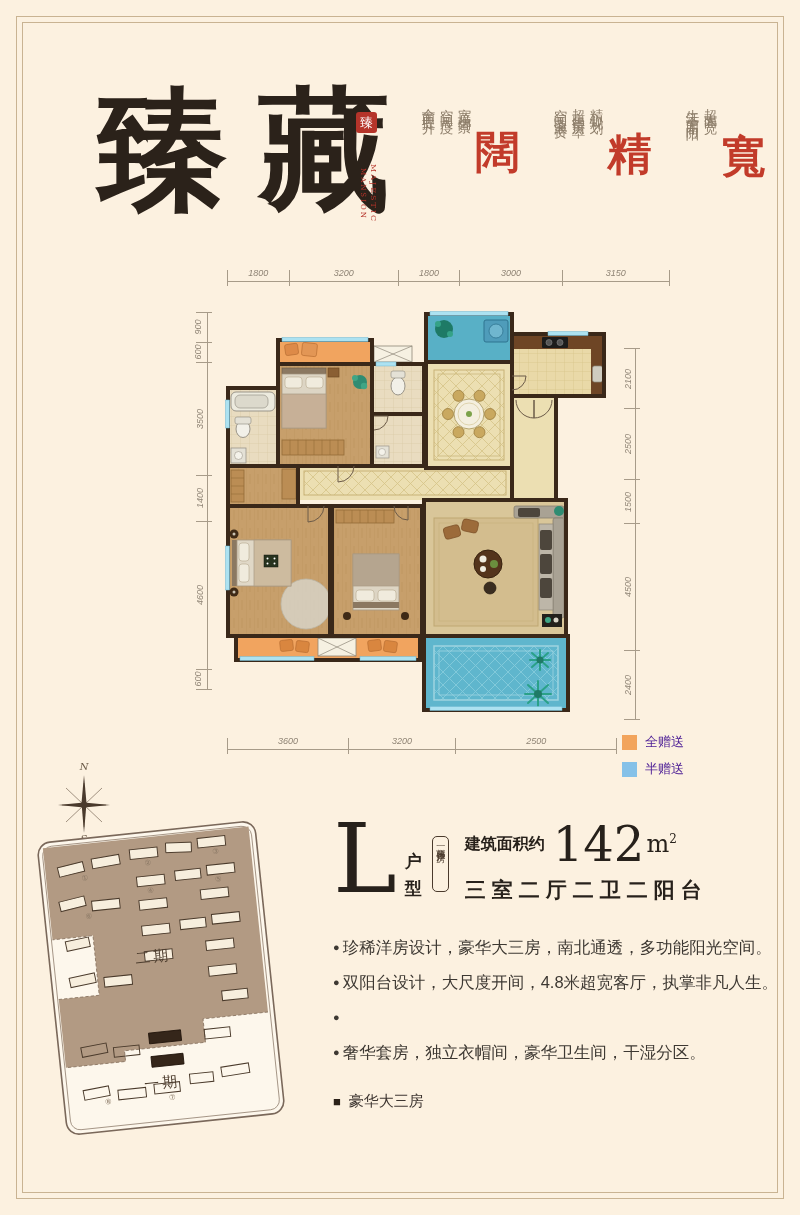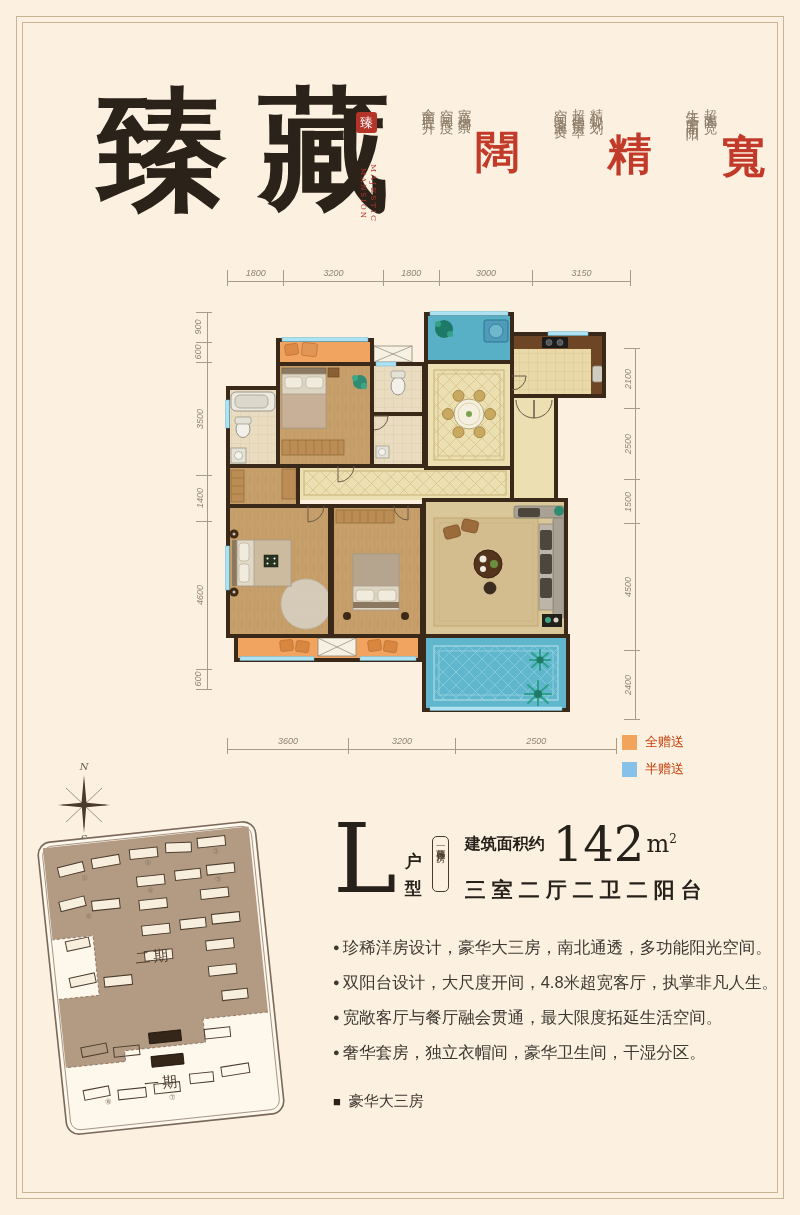--- a/index.html
+++ b/index.html
@@ -38,21 +38,21 @@
   .dimv .seg:last-child{border-bottom:1px solid #a79b89}
   .dimv:after{content:"";position:absolute;top:0;bottom:0;left:11px;width:1px;background:#a79b89}
   .dimv .dl{position:absolute;top:50%;left:-6px;transform:translateY(-50%) rotate(-90deg);white-space:nowrap}
 
   
   .legend{position:absolute;left:622px;top:733px}
   .lrow{display:flex;align-items:center;gap:8px;margin-bottom:9px}
   .sw{width:15px;height:15px}
   .sw.orange{background:#f2a45c}
   .sw.blue{background:#85c1e8}
-  .lrow span{font-size:13px;color:#c2410c}
+  .lrow span{font-size:13px;color:#4c1d95}
 
   
   .compass{position:absolute;left:52px;top:758px}
   .sitemap{position:absolute;left:46px;top:828px;transform:rotate(-6deg)}
 
   
   .unit{position:absolute;left:333px;top:820px;width:450px;color:#27211b}
   .uhead{display:flex;align-items:flex-start}
   .uL{font-family:"DejaVu Serif",serif;font-size:96px;line-height:.82;font-weight:400}
   .utype{display:flex;flex-direction:column;gap:4px;margin:30px 0 0 8px;
@@ -326,21 +326,21 @@
     <path d="M116,158 L116,174 A16,16 0 0 0 132,158"></path>
     <path d="M86,198 L86,214 A16,16 0 0 0 102,198"></path>
     <path d="M186,198 L186,212 A14,14 0 0 1 172,198"></path>
     <path d="M152,108 L166,108 A14,14 0 0 1 152,122"></path>
     <path d="M290,68 L304,68 A14,14 0 0 1 290,82"></path>
     <path d="M312,92 L312,110 A18,18 0 0 1 294,92"></path>
     <path d="M312,92 L312,110 A18,18 0 0 0 330,92"></path>
   </g>
 </svg>
 
-<div class="dimh" style="left:227px;top:270px;width:404px">
+<div class="dimh" style="left:227px;top:270px;width:443px">
   <div class="seg" style="width:13.9%">
       <i class="dl">1800</i>
     </div>
   <div class="seg" style="width:24.71%">
       <i class="dl">3200</i>
     </div>
   <div class="seg" style="width:13.9%">
       <i class="dl">1800</i>
     </div>
   <div class="seg" style="width:23.17%">
@@ -501,21 +501,20 @@
     <div class="brow">
       <span class="bm">●</span>
       <span>珍稀洋房设计，豪华大三房，南北通透，多功能阳光空间。</span>
     </div>
     <div class="brow">
       <span class="bm">●</span>
       <span>双阳台设计，大尺度开间，4.8米超宽客厅，执掌非凡人生。</span>
     </div>
     <div class="brow">
       <span class="bm">●</span>
-      <span>宽敞客厅与餐厅融会贯通，最大限度拓延生活空间。</span>
     </div>
     <div class="brow">
       <span class="bm">●</span>
       <span>奢华套房，独立衣帽间，豪华卫生间，干湿分区。</span>
     </div>
   </div>
 
   <div class="ufoot">
     <span class="fm">■</span>
     <span>豪华大三房</span>

